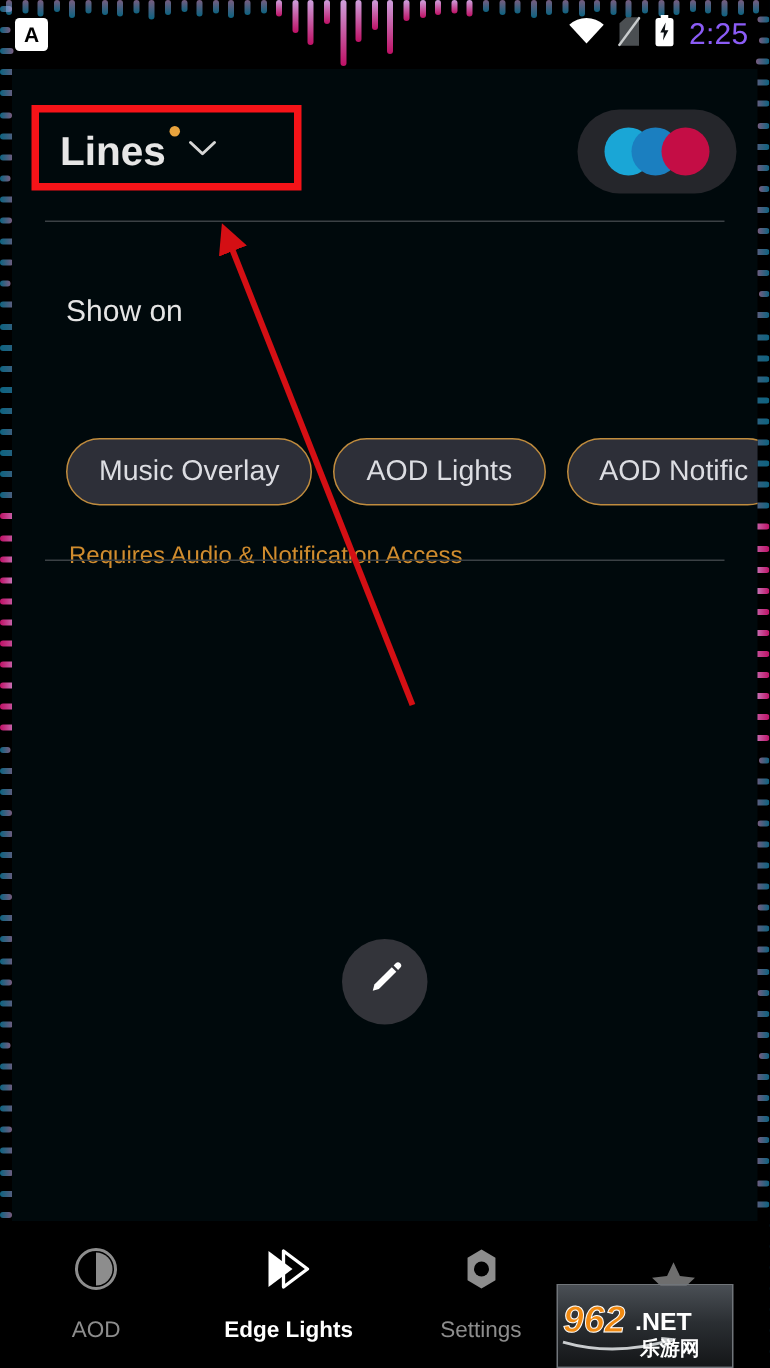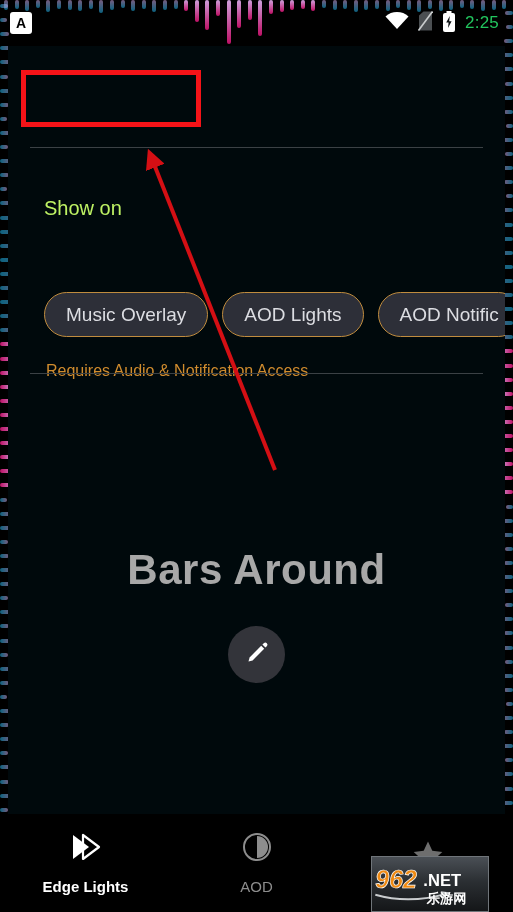--- a/index.html
+++ b/index.html
@@ -25,21 +25,21 @@
     padding:0 14px 0 10px;
   }
   #app-badge {
     width:22px; height:22px; background:#fff; border-radius:3px;
     display:flex; align-items:center; justify-content:center;
     color:#000; font-size:14px; font-weight:bold; line-height:1;
   }
   #status-right {
     margin-left:auto; display:flex; align-items:center; gap:9px;
   }
-  #clock { color:#22c55e; font-size:17px; letter-spacing:.2px; }
+  #clock { color:#8b5cf6; font-size:20px; letter-spacing:.2px; }
 
   
   #content {
     position:absolute; left:8px; right:8px; top:46px; bottom:98px;
     background:#00090c; z-index:4; overflow:hidden;
   }
 
   
   #header-row {
     position:absolute; left:14px; right:14px; top:24px; height:62px;
@@ -63,21 +63,21 @@
   }
   .swatch { width:32px; height:32px; border-radius:50%; position:absolute; }
 
   .divider {
     position:absolute; left:22px; right:22px; height:1px;
     background:#3b4145;
   }
 
   #showon-label {
     position:absolute; left:36px; top:151px;
-    color:#bef264; font-size:20px;text-align:right;
+    color:#e5e5e5; font-size:20px;text-align:right;
   }
   #chip-row {
     position:absolute; left:36px; top:246px;
     display:flex; gap:14px; white-space:nowrap;
   }
   .chip {
     border:1px solid #c08c3e; border-radius:26px;
     background:#2d2f38; color:#dcdde2; font-size:19px;
     padding:12px 21px; line-height:1;
   }
@@ -385,68 +385,94 @@
           <rect x="1" y="2" width="12" height="19" rx="2" fill="#ffffff"></rect>
           <path d="M7.8 5 L4.2 11.6 L6.6 11.6 L6.0 17 L9.6 10.2 L7.2 10.2 Z" fill="#0b0f12"></path>
         </svg>
       </span>
       <span id="clock">2:25</span>
     </div>
   </div>
 
   <div id="content">
 
+    <div id="header-row">
+      <div id="preset-select">
+        <span id="preset-name">
+          <span>Lines</span>
+          <span id="preset-dot"></span>
+        </span>
+        <span>
+          <svg width="20" height="12" viewBox="0 0 20 12">
+            <path d="M2 2 L10 9.5 L18 2" stroke="#d6d6d6" stroke-width="2" fill="none" stroke-linecap="round" stroke-linejoin="round"></path>
+          </svg>
+        </span>
+      </div>
+      <div id="palette-pill">
+        <span class="swatch" id="sw0" style="background: rgb(26, 166, 214); left: 18px;"></span>
+        <span class="swatch" id="sw1" style="background: rgb(27, 127, 192); left: 36px;"></span>
+        <span class="swatch" id="sw2" style="background: rgb(196, 13, 69); left: 56px;"></span>
+      </div>
+    </div>
 
     <div class="divider" style="top:101px;"></div>
 
     <div id="showon-label">Show on</div>
 
     <div id="chip-row">
       <div class="chip">Music Overlay</div>
       <div class="chip">AOD Lights</div>
       <div class="chip">AOD Notific</div>
     </div>
 
     <div id="requires-note">Requires Audio &amp; Notification Access</div>
 
     <div class="divider" style="top:327px;"></div>
 
-    <div id="hero-title">Bars Around</div>
 
     <div id="hero-actions">
       <div id="edit-btn">
         <span>
           <svg width="24" height="24" viewBox="0 0 24 24">
             <path d="M3.5 20.5 L4.6 16.4 L16.2 4.8 L19.2 7.8 L7.6 19.4 Z" fill="#ffffff"></path>
             <path d="M17.4 3.6 L20.4 6.6 L21.8 5.2 A2 2 0 0 0 18.8 2.2 Z" fill="#ffffff"></path>
           </svg>
         </span>
       </div>
     </div>
 
   </div>
 
   <div id="bottomnav">
+    <div class="navitem">
+      <span>
+        <svg width="30" height="30" viewBox="0 0 30 30">
+          <circle cx="15" cy="15" r="13" fill="none" stroke="#8d8d8d" stroke-width="2"></circle>
+          <path d="M15 4 A11 11 0 0 1 15 26 Z" fill="#8d8d8d"></path>
+        </svg>
+      </span>
+      <span class="navlabel">AOD</span>
+    </div>
     <div class="navitem active">
       <span>
         <svg width="34" height="30" viewBox="0 0 34 30">
           <path d="M4 3 L4 27 L20 15 Z" fill="#ffffff"></path>
           <path d="M14 3 L14 27 L30 15 Z" fill="none" stroke="#ffffff" stroke-width="2.2" stroke-linejoin="round"></path>
         </svg>
       </span>
       <span class="navlabel">Edge Lights</span>
     </div>
     <div class="navitem">
       <span>
         <svg width="30" height="30" viewBox="0 0 30 30">
-          <circle cx="15" cy="15" r="13" fill="none" stroke="#8d8d8d" stroke-width="2"></circle>
-          <path d="M15 4 A11 11 0 0 1 15 26 Z" fill="#8d8d8d"></path>
-        </svg>
-      </span>
-      <span class="navlabel">AOD</span>
+          <path d="M15 2 L24.3 7.5 L24.3 22.5 L15 28 L5.7 22.5 L5.7 7.5 Z" fill="#8d8d8d"></path>
+          <circle cx="15" cy="15" r="5" fill="#000000"></circle>
+        </svg>
+      </span>
+      <span class="navlabel">Settings</span>
     </div>
     <div class="navitem">
       <span>
         <svg width="32" height="30" viewBox="0 0 32 30">
           <path d="M16 1.5 L20.3 10.7 L30.3 11.9 L22.9 18.8 L24.9 28.6 L16 23.6 L7.1 28.6 L9.1 18.8 L1.7 11.9 L11.7 10.7 Z" fill="#6e6e6e"></path>
         </svg>
       </span>
       <span class="navlabel"></span>
     </div>
   </div>

